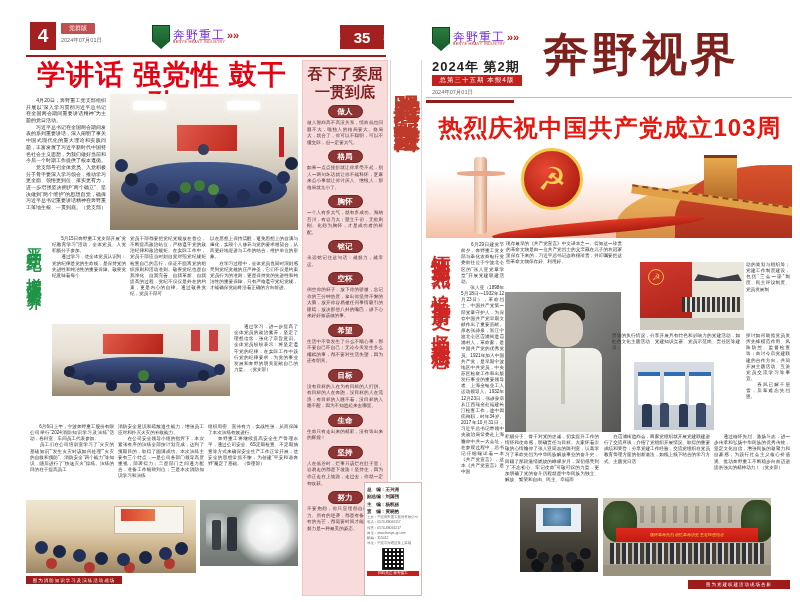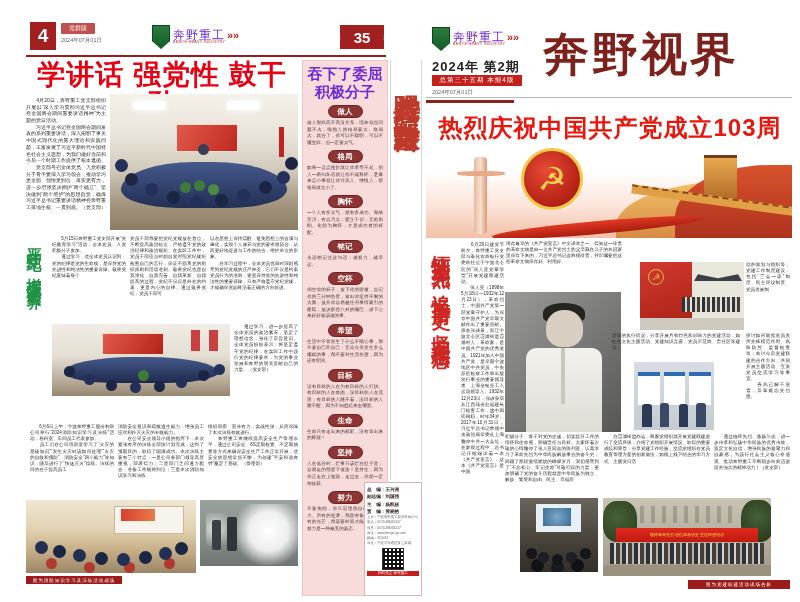--- a/index.html
+++ b/index.html
@@ -23,21 +23,21 @@
   .logoen{color:#c3201c;font-size:3.6px;letter-spacing:.4px;line-height:1;}
   .swoosh{color:#c3201c;font-size:11px;font-weight:bold;line-height:1;}
   .issuebox{background:#a32020;color:#fff;display:flex;align-items:center;justify-content:center;gap:13px;}
   .rule{background:#9b1c1c;}
   .h1red{color:#e60012;font-weight:bold;font-size:28px;letter-spacing:1px;text-align:center;line-height:1.05;}
   .h1orange{color:#f5a300;font-weight:bold;font-size:17px;text-align:center;letter-spacing:1px;}
   .vgreen{color:#1f9447;font-weight:bold;font-size:15px;letter-spacing:3px;}
   .vred{color:#cf2824;font-weight:bold;font-size:19px;letter-spacing:3px;}
   
   .digest{background:#f8dcdc;border:1px solid #efc6c6;box-sizing:border-box;padding:4px 4px;display:flex;flex-direction:column;}
-  .digest-title{color:#6d28d9;font-weight:bold;font-size:15px;text-align:center;line-height:1.2;}
+  .digest-title{color:#7f1d1d;font-weight:bold;font-size:15px;text-align:center;line-height:1.2;}
   .pill{background:#8d3434;color:#fff;font-size:7.5px;font-weight:bold;border-radius:7px;padding:1px 9px;margin:4px auto 2px;width:fit-content;border:1px solid #6e2222;line-height:1.2;}
   .digest-text{font-size:4.6px;line-height:1.42;color:#4a3434;text-align:justify;}
   
   .strip{background:#fff;border-left:1px solid #d8d8d8;border-right:1px solid #d8d8d8;display:flex;flex-direction:column;align-items:center;padding-top:14px;box-sizing:border-box;gap:28px;}
   .stripchars{font-family:"Liberation Serif","DejaVu Serif",serif;color:#bf3a2b;font-weight:bold;font-size:27px;line-height:1.25;}
   .editorbox{background:#fff;border:1px solid #d8b6b6;box-sizing:border-box;padding:3px 2px;display:flex;flex-direction:column;align-items:center;}
   .edline{font-size:4.6px;color:#3a2a2a;font-weight:bold;line-height:1.6;width:100%;}
   .ctline{font-size:3.4px;color:#666;line-height:1.5;width:100%;}
   .qr{width:20px;height:20px;border:1px solid #333;margin:2px auto 1px;
     background-image:repeating-linear-gradient(0deg,#111 0 2px,transparent 2px 4px),repeating-linear-gradient(90deg,#111 0 2px,#fff 2px 4px);}
@@ -126,21 +126,21 @@
   <div class="photo" style="left:200px;top:500px;width:98px;height:66px;background:linear-gradient(180deg,#9aa29e,#848c88 60%,#6f7672);">
     <div class="abs" style="left:34%;top:6%;width:72%;height:92%;background:radial-gradient(circle at 50% 45%,#ffffff 0%,rgba(255,255,255,.85) 40%,rgba(255,255,255,0) 72%);"></div>
     <div class="abs" style="left:6%;top:20%;width:24%;height:60%;background:radial-gradient(circle at 40% 40%,rgba(255,255,255,.75),rgba(255,255,255,0) 70%);"></div>
     <div class="abs" style="left:12%;top:30%;width:9%;height:46%;background:#3a3f46;border-radius:2px;"></div>
     <div class="abs" style="left:28%;top:26%;width:10%;height:52%;background:#2f343a;border-radius:2px;"></div>
   </div>
   <div class="abs capstrip" style="left:26px;top:576px;width:96px;height:8px;">图为消防知识学习及演练活动现场</div>
 
   <div class="abs digest" style="left:302px;top:60px;width:86px;height:536px;">
     <div class="digest-title">吞下了委屈</div>
-    <div class="digest-title">积极分子</div>
+    <div class="digest-title">一贯到底</div>
     <div class="pill">做人</div>
     <div class="digest-text">做人智商高不高没关系，情商低也问题不大，唯独人的格局要大。格局大，就合了，你可以不聪明，可以不懂交际，但一定要大气。</div>
     <div class="pill">格局</div>
     <div class="digest-text">如果一点点挫折就让你承受不起，别人一两句坏话就让你不能释怀，芝麻来点小事就让你讨厌人、憎恨人，那格局就太小了。</div>
     <div class="pill">胸怀</div>
     <div class="digest-text">一个人有多大气，就有多成功。海纳百川，有容乃大；壁立千仞，无欲则刚。化怨为胸怀，才是成功者的标配。</div>
     <div class="pill">铭记</div>
     <div class="digest-text">永远铭记住这句话：越努力，越幸运。</div>
     <div class="pill">空杯</div>
     <div class="digest-text">倒空你的杯子，放下你的骄傲，忘记你的三分钟热度，拿出你坚持不懈的大脑，放开你容易被任何事情吸引的眼睛，放决那些八卦的嘴巴，静下心来好好做该做的事。</div>

